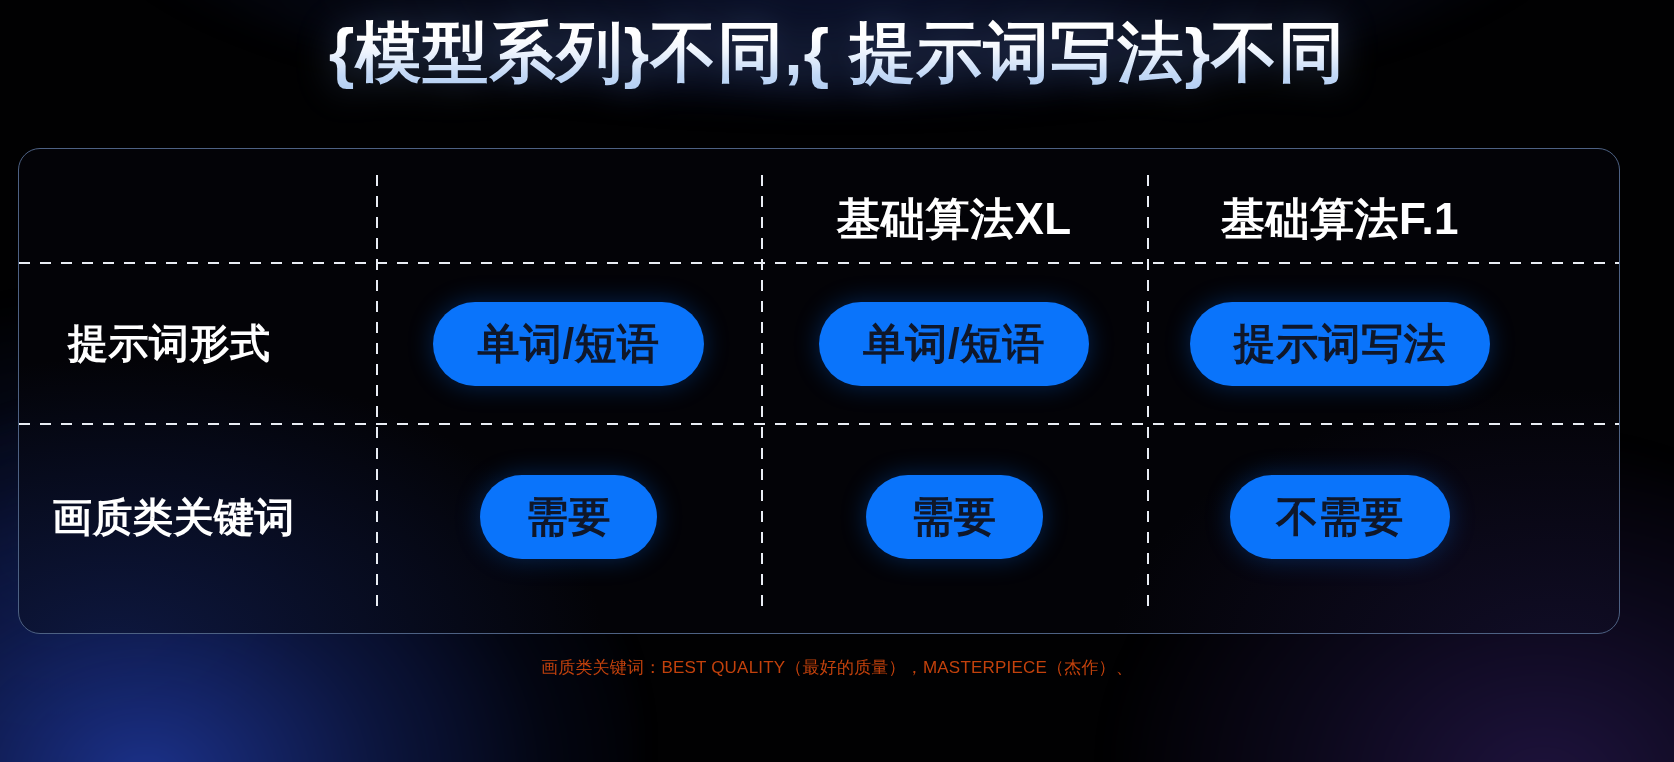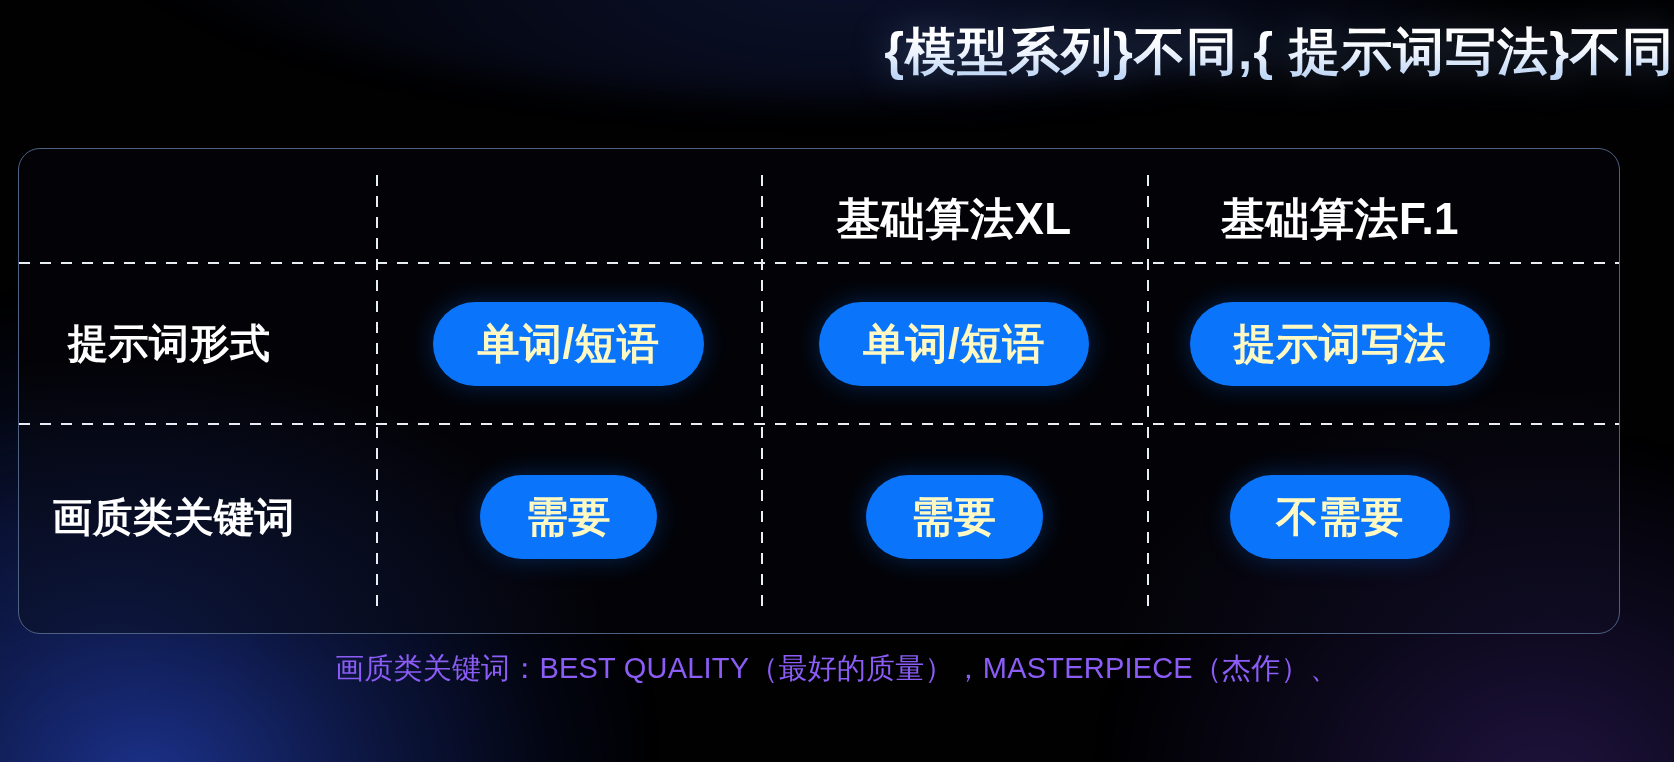--- a/index.html
+++ b/index.html
@@ -68,22 +68,22 @@
                 rgba(0,0,0,0) 72%);
     filter: blur(16px);
   }
 
   
   .title {
     position: absolute;
     top: 4px;
     left: 0;
     width: 100%;
-    text-align: right;
-    font-size: 51px;
+    text-align: center;
+    font-size: 66px;
     line-height: 96px;
     font-weight: 700;
     letter-spacing: 1px;
     white-space: nowrap;
     background-image: linear-gradient(180deg,
         #ffffff 0%,
         #ffffff 34%,
         #eef4fd 50%,
         #c2d8f6 74%,
         #a8c7ef 100%);
@@ -157,40 +157,40 @@
     font-weight: 600;
     letter-spacing: 0.5px;
     white-space: nowrap;
   }
 
   .pill {
     display: inline-flex;
     align-items: center;
     justify-content: center;
     background: #0a74fb;
-    color: #fef9c3;
+    color: #0f172a;
     border-radius: 999px;
     font-size: 42px;
     font-weight: 600;
     letter-spacing: 0.5px;
     white-space: nowrap;
     box-shadow: 0 0 26px rgba(10,116,251,0.30);
   }
   .pill.wide  { padding: 14px 44px; }
   .pill.small { padding: 14px 46px; }
 
   
   .footnote {
     position: absolute;
     left: 0;
     top: 650px;
     width: 100%;
     text-align: center;
-    color: #8b5cf6;
-    font-size: 29px;
+    color: #c2410c;
+    font-size: 17px;
     line-height: 36px;
     letter-spacing: 0.2px;
     white-space: nowrap;
   }
 </style>
 </head>
 <body>
 
 <div id="slide">
 

